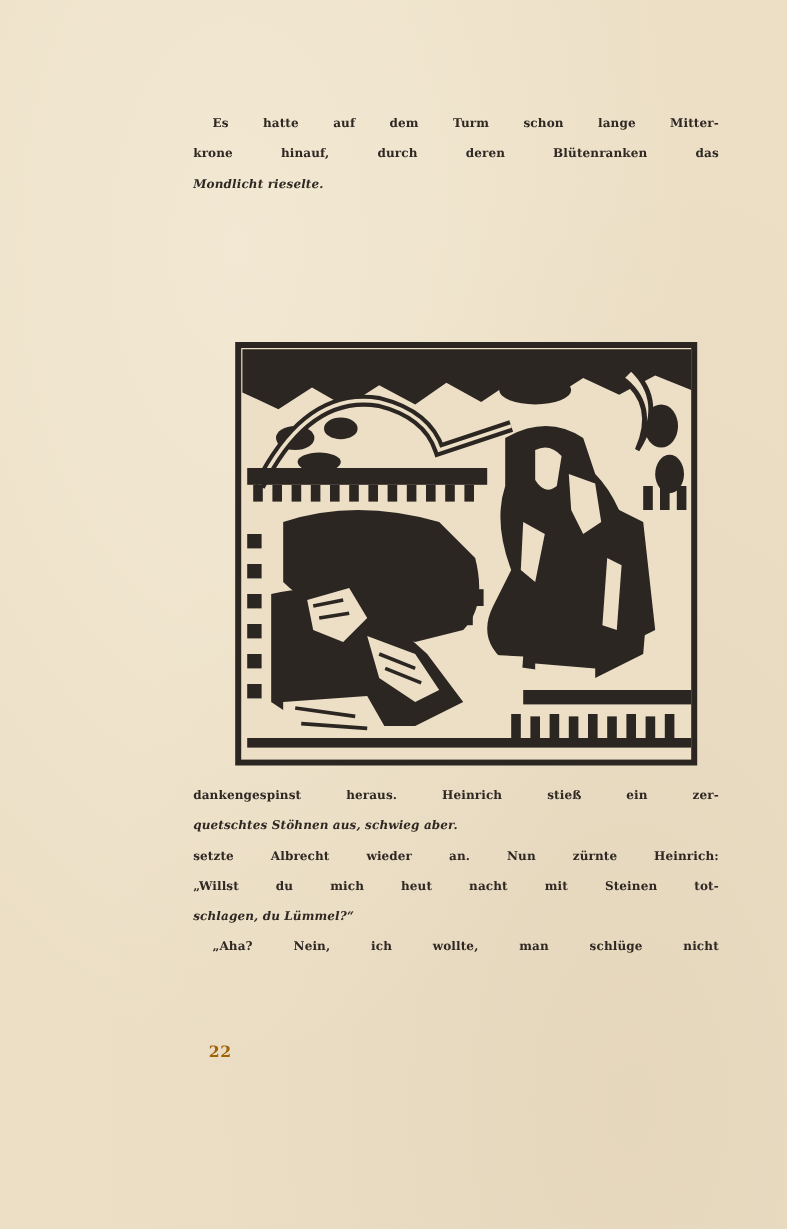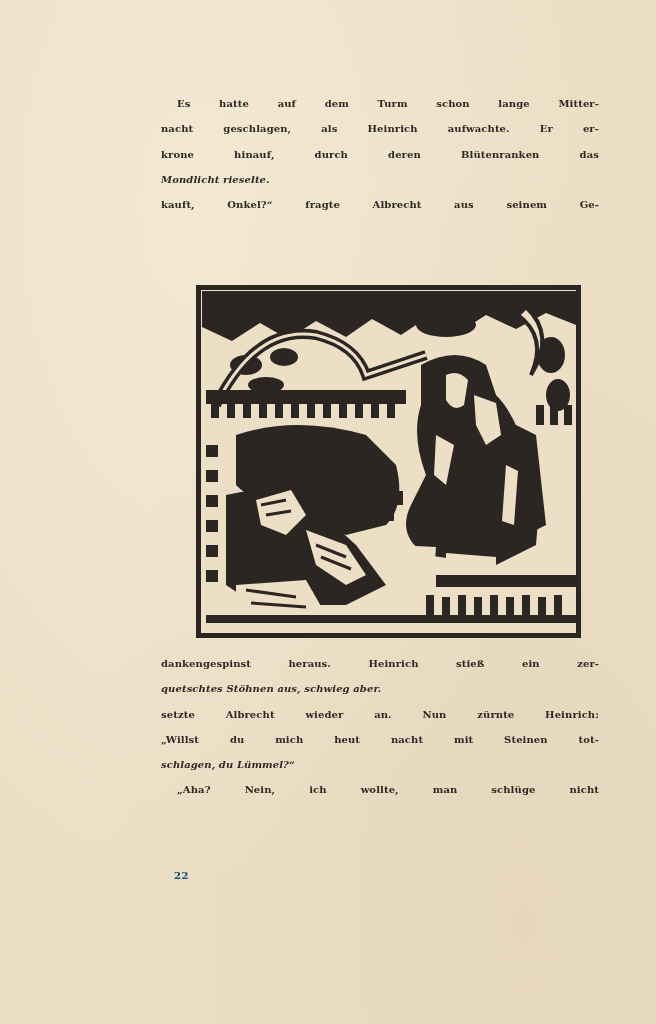--- a/index.html
+++ b/index.html
@@ -55,36 +55,34 @@
     background: #ecdfc6;
   }
   .woodcut svg { display: block; width: 100%; height: 100%; }
 
   .page-number {
     position: absolute;
     left: 174px;
     top: 870px;
     font-family: "DejaVu Serif", serif;
     font-weight: bold;
-    font-size: 10px;
-    color: #0c4a6e;
+    font-size: 13px;
+    color: #a16207;
     letter-spacing: 0.5px;
   }
 </style>
 </head>
 <body>
 
 <div class="page">
 
   <div class="text-block block-top">
     <span class="line indent">Es hatte auf dem Turm schon lange Mitter-</span>
-    <span class="line">nacht geschlagen, als Heinrich aufwachte. Er er-</span>
     <span class="line">krone hinauf, durch deren Blütenranken das</span>
     <span class="line last">Mondlicht rieselte.</span>
-    <span class="line">kauft, Onkel?“ fragte Albrecht aus seinem Ge-</span>
   </div>
 
   <div class="woodcut">
     <svg viewBox="0 0 385 353" xmlns="http://www.w3.org/2000/svg">
       <rect x="0" y="0" width="385" height="353" fill="#ecdfc6"></rect>
 
       <rect x="2" y="2" width="381" height="349" fill="none" stroke="#2b2622" stroke-width="6"></rect>
 
       <g fill="#2b2622">
         <path d="M6 6 L380 6 L380 40 L350 28 L320 44 L290 30 L262 48 L232 32 L205 50 L176 34 L150 52 L120 36 L92 54 L64 38 L36 56 L6 42 Z"></path>

